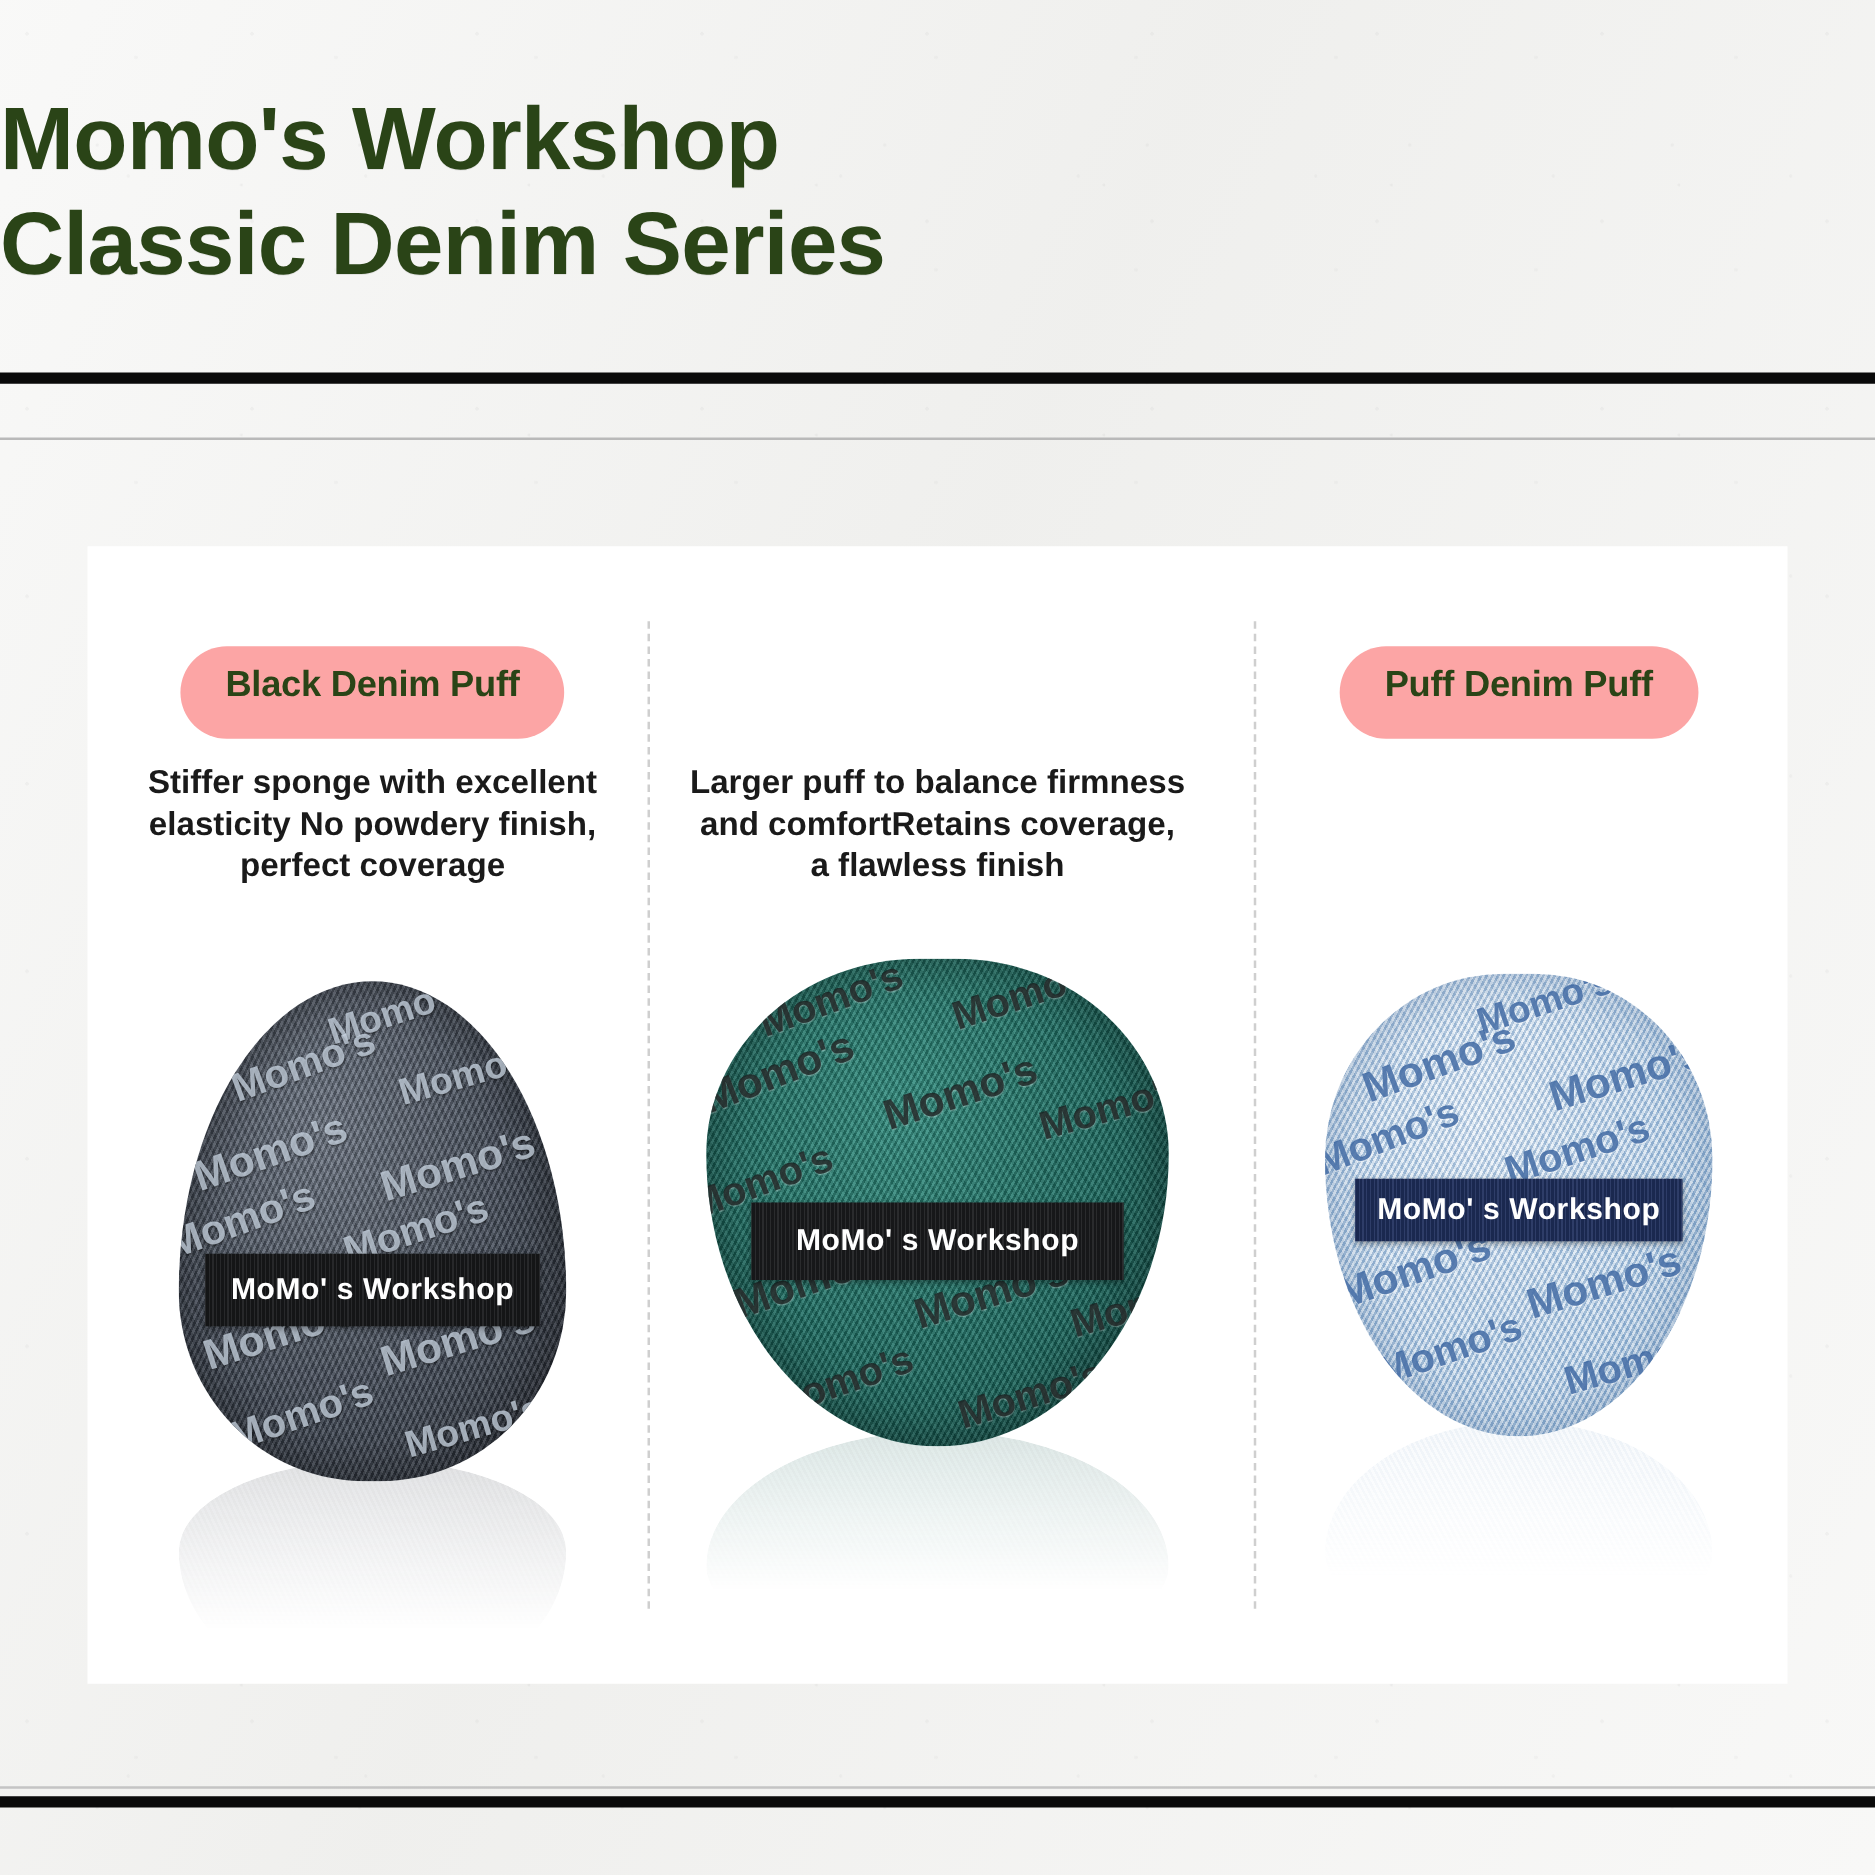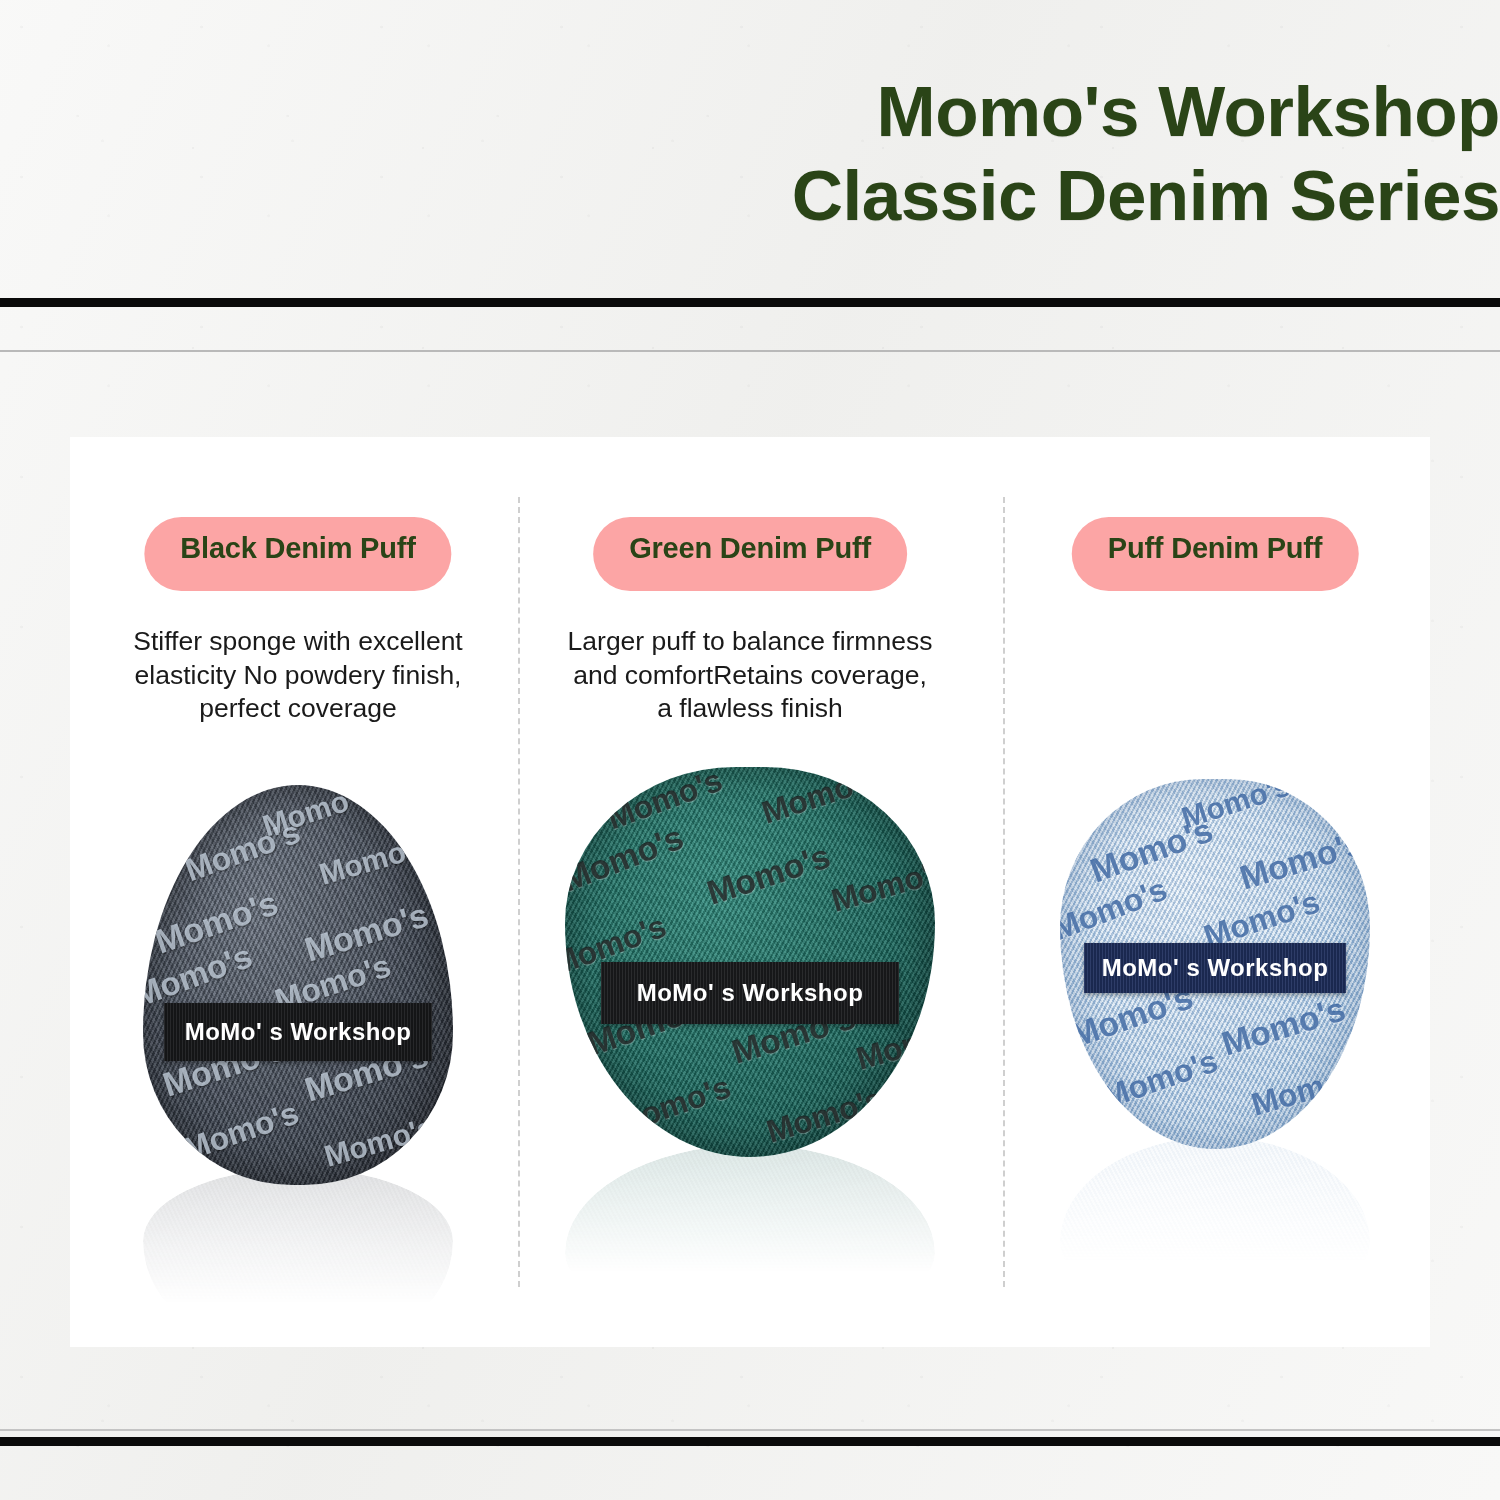--- a/index.html
+++ b/index.html
@@ -30,21 +30,21 @@
     background-size: 180px 150px, 210px 190px, 160px 170px, 230px 200px, 190px 160px, 100% 100%;
     pointer-events: none;
     z-index: 0;
   }
 
   .layer { position: absolute; z-index: 2; }
 
   
   #header-block {
     left: 0; top: 70px; width: 1500px;
-    text-align: right;
+    text-align: left;
   }
   #page-title {
     color: #2a4417;
     font-weight: 700;
     font-size: 71px;
     line-height: 1.18;
     letter-spacing: -0.5px;
     font-family: "Liberation Sans", sans-serif;
     white-space: pre-line;
     text-shadow: 0 1px 0 rgba(0,0,0,0.08);
@@ -106,29 +106,30 @@
     font-weight: 700;
     font-size: 29px;
     letter-spacing: -0.2px;
     padding: 15px 36px 26px;
     border-radius: 40px;
     white-space: nowrap;
   }
 
   .desc {
     position: absolute;
-    top: 188px;
+    top: 172px;
     left: 10px;
     width: 420px;
     text-align: center;
     color: #1a1a1a;
     font-size: 26.5px;
     line-height: 1.27;
     white-space: pre-line;
     font-family: "Liberation Sans", sans-serif;
+    font-weight: bold;
   }
 
   
   .puff-stage {
     position: absolute;
     left: 0;
     top: 320px;
     width: 440px;
     height: 560px;
   }
@@ -272,21 +273,20 @@
         <div class="wm" style="top:262px;left:18px;  transform:rotate(-18deg); font-size:34px;">Momo's</div>
         <div class="wm" style="top:268px;left:160px; transform:rotate(-17deg); font-size:34px;">Momo's</div>
         <div class="wm" style="top:328px;left:38px;  transform:rotate(-19deg); font-size:32px;">Momo's</div>
         <div class="wm" style="top:340px;left:180px; transform:rotate(-16deg); font-size:30px;">Momo's</div>
         <div class="ribbon" id="ribbon-black">MoMo' s Workshop</div>
       </div>
     </div>
   </div>
 
   <div class="column" id="column-green">
-    <div class="pill">Green Denim Puff</div>
     <div class="desc">Larger puff to balance firmness
 and comfortRetains coverage,
 a flawless finish</div>
 
     <div class="puff-stage">
       <div class="reflection" id="reflection-green"></div>
 
       <div class="puff" id="puff-green">
         <div class="wm" style="top:14px; left:40px;  transform:rotate(-20deg); font-size:32px;">Momo's</div>
         <div class="wm" style="top:10px; left:195px; transform:rotate(-18deg); font-size:32px;">Momo's</div>

